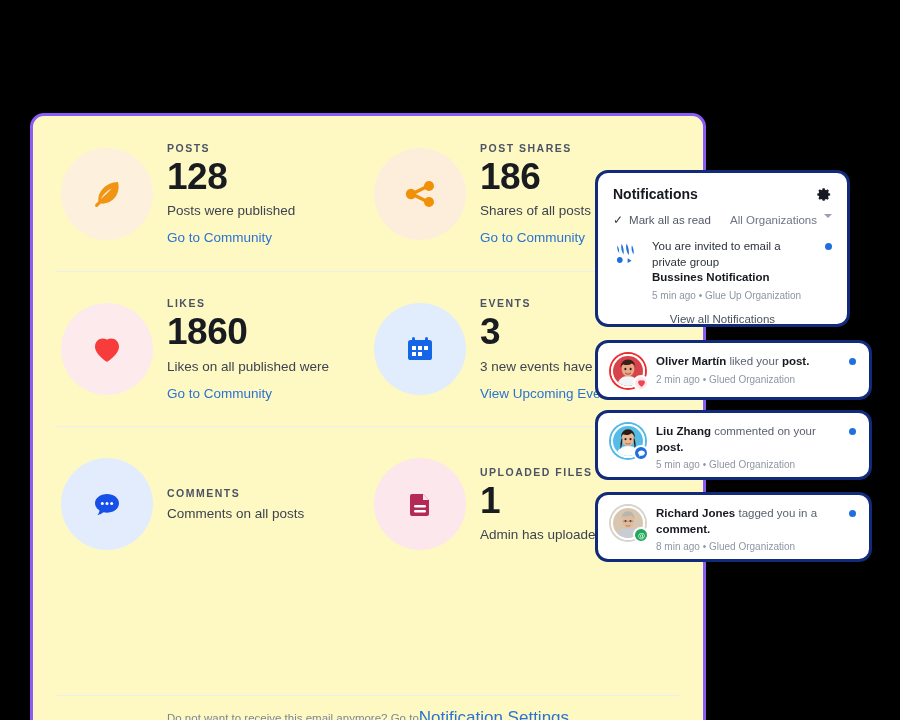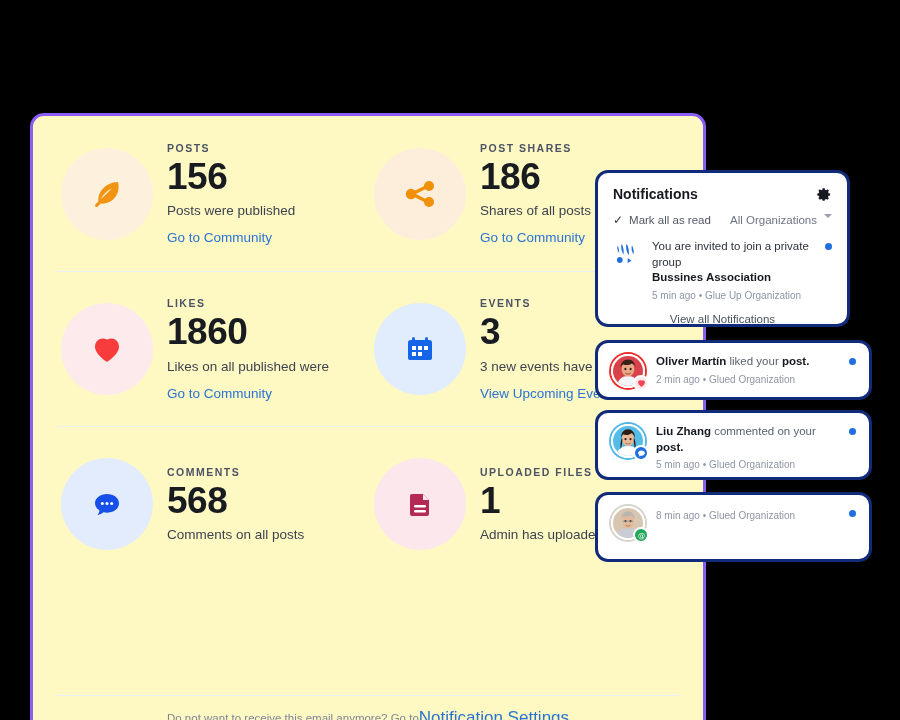--- a/index.html
+++ b/index.html
@@ -282,21 +282,21 @@
 
       <div class="row">
         <div class="cell">
           <div class="icon-circle" style="background:#fdf0dd">
             <svg width="40" height="40" viewBox="0 0 40 40">
                 <path d="M31 8c-6 0-13 3-17 9-2.5 3.8-3 7.5-2.6 10.2l-2.9 3a1.6 1.6 0 0 0 2.3 2.3l3-2.9C16.6 30 20.4 29.3 24 27c6-3.9 9-11 7-19zm-6.5 6.6c-2.6 3.3-6.8 7.2-11 10.6 2.9-4.8 6.8-8.8 11-10.6z" fill="#f29413"></path>
               </svg>
           </div>
           <div class="cell-body">
             <div class="kicker">POSTS</div>
-            <div class="metric">156</div>
+            <div class="metric">128</div>
             <div class="desc">Posts were published</div>
             <a class="cta" href="#">Go to Community</a>
           </div>
         </div>
 
         <div class="cell">
           <div class="icon-circle" style="background:#fdeedc">
             <svg width="40" height="40" viewBox="0 0 40 40">
               <line x1="12" y1="20" x2="28" y2="12" stroke="#f09007" stroke-width="3.4"></line>
               <line x1="12" y1="20" x2="28" y2="28" stroke="#f09007" stroke-width="3.4"></line>
@@ -356,21 +356,20 @@
           <div class="icon-circle" style="background:#e3ecfd">
             <svg width="40" height="40" viewBox="0 0 40 40">
               <path d="M20 10c-6.6 0-12 4.1-12 9.2 0 2.9 1.8 5.5 4.5 7.2-.2 1.6-1 3.3-2.2 4.6 2.6-.4 4.8-1.5 6.3-2.7 1.1.3 2.2.4 3.4.4 6.6 0 12-4.1 12-9.5S26.6 10 20 10z" fill="#1750e8"></path>
               <circle cx="15.3" cy="19.4" r="1.5" fill="#fff"></circle>
               <circle cx="20" cy="19.4" r="1.5" fill="#fff"></circle>
               <circle cx="24.7" cy="19.4" r="1.5" fill="#fff"></circle>
             </svg>
           </div>
           <div class="cell-body">
             <div class="kicker">COMMENTS</div>
-            <div class="metric">568</div>
             <div class="desc">Comments on all posts</div>
           </div>
         </div>
 
         <div class="cell">
           <div class="icon-circle" style="background:#fbe7ec">
             <svg width="40" height="40" viewBox="0 0 40 40">
               <path d="M12 10h11l6 6v14a2 2 0 0 1-2 2H12a2 2 0 0 1-2-2V12a2 2 0 0 1 2-2z" fill="#b42a54"></path>
               <path d="M23 10l6 6h-6z" fill="#fbe7ec"></path>
               <rect x="14" y="21" width="12" height="2.4" rx="1.2" fill="#fff"></rect>
@@ -419,22 +418,22 @@
         <svg width="28" height="28" viewBox="0 0 28 28">
           <path d="M4.5 6.5c1.3 2.2 1.8 5 1.6 7.6-1.6-2.2-2.2-5-1.6-7.6z" fill="#1f6fe0"></path>
           <path d="M8.6 4.8c1.8 3.1 2.4 7 2 10.6-2.2-3-3-7-2-10.6z" fill="#1f6fe0"></path>
           <path d="M13.6 4.4c2 3.4 2.7 7.8 2.2 11.8-2.5-3.4-3.4-7.8-2.2-11.8z" fill="#1f6fe0"></path>
           <path d="M18.9 6.2c1.6 2.7 2.1 6.1 1.7 9.2-1.9-2.6-2.6-6.1-1.7-9.2z" fill="#1f6fe0"></path>
           <path d="M6.8 18.1c1.6 0 2.9 1.3 2.9 3s-1.3 3-2.9 3-2.9-1.3-2.9-3 1.3-3 2.9-3z" fill="#1f6fe0"></path>
           <path d="M14.6 19.3l4 2.4-4 2.4z" fill="#1f6fe0"></path>
         </svg>
       </span>
       <div class="invite-body">
-        <div class="invite-line">You are invited to join a private group</div>
-        <div class="invite-strong">Bussines Association</div>
+        <div class="invite-line">You are invited to email a private group</div>
+        <div class="invite-strong">Bussines Notification</div>
         <div class="meta">5 min ago  •  Glue Up Organization</div>
       </div>
       <span class="dot-blue"></span>
     </div>
 
     <a class="view-all" href="#">View all Notifications</a>
   </div>
 
   <div class="note-card toast" id="toast-1">
     <span class="avatar-wrap">
@@ -504,18 +503,19 @@
           <path d="M12.9 17.4c1.4 1 2.8 1 4.2 0" stroke="#b47e60" stroke-width="1" fill="none" stroke-linecap="round"></path>
         </svg>
       </span>
       <span class="badge badge-at">
         <svg width="9" height="9" viewBox="0 0 24 24">
             <text x="12" y="18" font-size="19" text-anchor="middle" fill="#ffffff" font-family="DejaVu Sans, sans-serif">@</text>
           </svg>
       </span>
     </span>
     <div class="toast-body">
+      <div class="toast-text"><b>Richard Jones</b><span> tagged you in a </span><b>comment.</b></div>
       <div class="meta">8 min ago  •  Glued Organization</div>
     </div>
     <span class="dot-blue"></span>
   </div>
 
 </div>
 
 </body></html>

